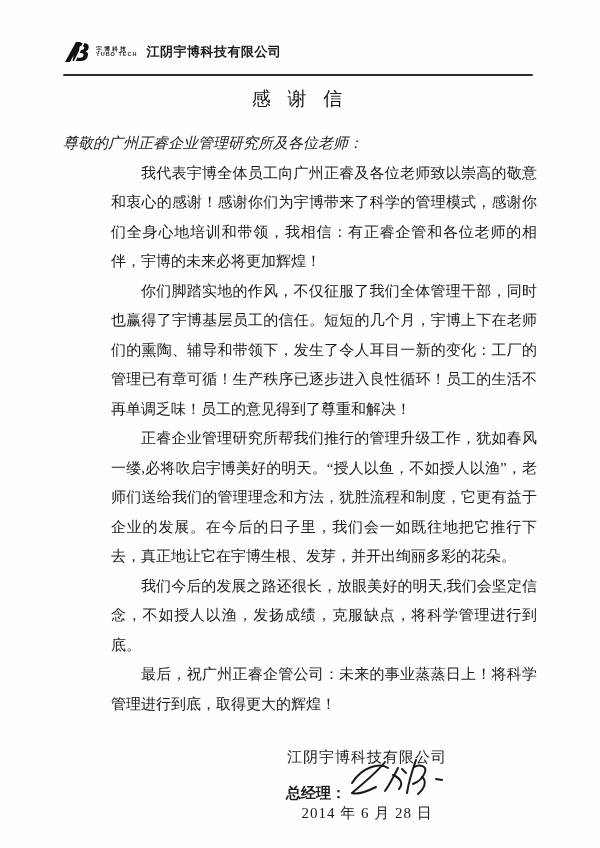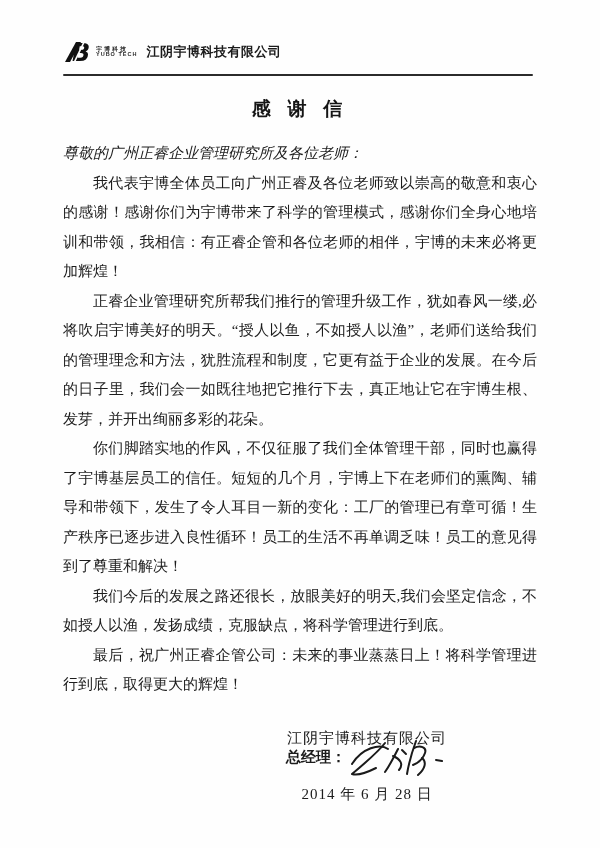--- a/index.html
+++ b/index.html
@@ -64,50 +64,50 @@
     width: 470px;
     height: 2px;
     background: #2b2b2b;
     margin-top: 10px;
     border-radius: 1px;
   }
   
   .letter-title {
     text-align: center;
     font-size: 19px;
-    font-weight: bold;
+    font-weight: normal;
     letter-spacing: 6px;
-    margin-top: 20px;
+    margin-top: 10px;
     color: #151515;
   }
   .letter-body {
     margin-top: 17px;
     font-size: 15px;
     line-height: 29.5px;
     text-align: justify;
   }
   .salutation { text-indent: 0; font-style: italic; }
   .greeting   { text-indent: 2em; }
-  .para       { text-indent: 2em; }
+  .para       { text-indent: 2em; margin-left: 48px; }
   
   .sig-block {
     margin-top: 26px;
     width: 230px;
     margin-left: auto;
     margin-right: 55px;
     text-align: center;
     font-size: 15px;
   }
   .sig-company {
     line-height: 24px;
     letter-spacing: 1px;
   }
   .sig-role-row {
     display: flex;
-    align-items: flex-start;
+    align-items: flex-end;
     justify-content: center;
     height: 36px;
     margin-top: -2px;
   }
   .sig-role-label {
     font-weight: bold;
     white-space: nowrap;
   }
   .sig-hand {
     width: 100px;
@@ -143,22 +143,22 @@
   </div>
 
   <div class="head-rule"></div>
 
   <div class="letter-title">感 谢 信</div>
 
   <div class="letter-body">
     <p class="salutation">尊敬的广州正睿企业管理研究所及各位老师：</p>
     <div>
         <p class="para">我代表宇博全体员工向广州正睿及各位老师致以崇高的敬意和衷心的感谢！感谢你们为宇博带来了科学的管理模式，感谢你们全身心地培训和带领，我相信：有正睿企管和各位老师的相伴，宇博的未来必将更加辉煌！</p>
+        <p class="para">你们脚踏实地的作风，不仅征服了我们全体管理干部，同时也赢得了宇博基层员工的信任。短短的几个月，宇博上下在老师们的熏陶、辅导和带领下，发生了令人耳目一新的变化：工厂的管理已有章可循！生产秩序已逐步进入良性循环！员工的生活不再单调乏味！员工的意见得到了尊重和解决！</p>
         <p class="para">正睿企业管理研究所帮我们推行的管理升级工作，犹如春风一缕,必将吹启宇博美好的明天。“授人以鱼，不如授人以渔”，老师们送给我们的管理理念和方法，犹胜流程和制度，它更有益于企业的发展。在今后的日子里，我们会一如既往地把它推行下去，真正地让它在宇博生根、发芽，并开出绚丽多彩的花朵。</p>
-        <p class="para">你们脚踏实地的作风，不仅征服了我们全体管理干部，同时也赢得了宇博基层员工的信任。短短的几个月，宇博上下在老师们的熏陶、辅导和带领下，发生了令人耳目一新的变化：工厂的管理已有章可循！生产秩序已逐步进入良性循环！员工的生活不再单调乏味！员工的意见得到了尊重和解决！</p>
         <p class="para">我们今后的发展之路还很长，放眼美好的明天,我们会坚定信念，不如授人以渔，发扬成绩，克服缺点，将科学管理进行到底。</p>
         <p class="para">最后，祝广州正睿企管公司：未来的事业蒸蒸日上！将科学管理进行到底，取得更大的辉煌！</p>
       </div>
   </div>
 
   <div class="sig-block">
     <div class="sig-company">江阴宇博科技有限公司</div>
     <div class="sig-role-row">
       <span class="sig-role-label">总经理：</span>
       <svg class="sig-hand" viewBox="0 0 100 48" xmlns="http://www.w3.org/2000/svg" fill="none" stroke="#1a1a1a" stroke-width="2" stroke-linecap="round" stroke-linejoin="round">

